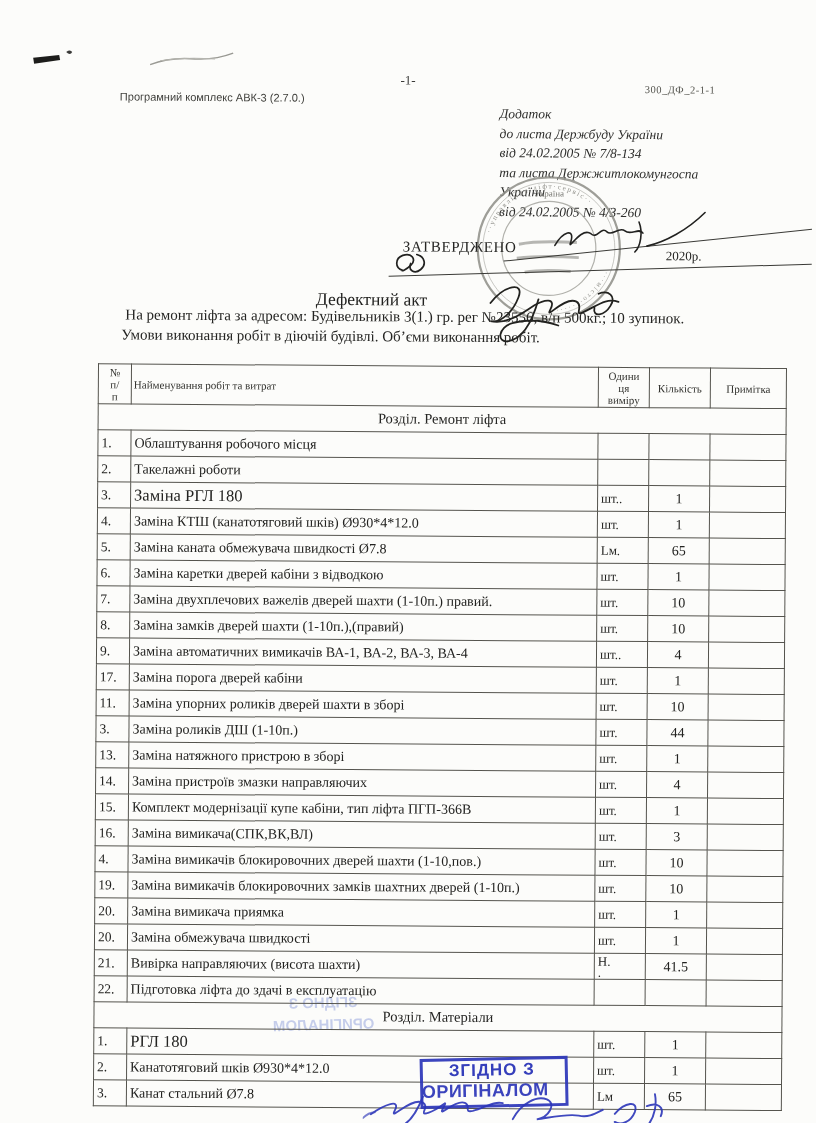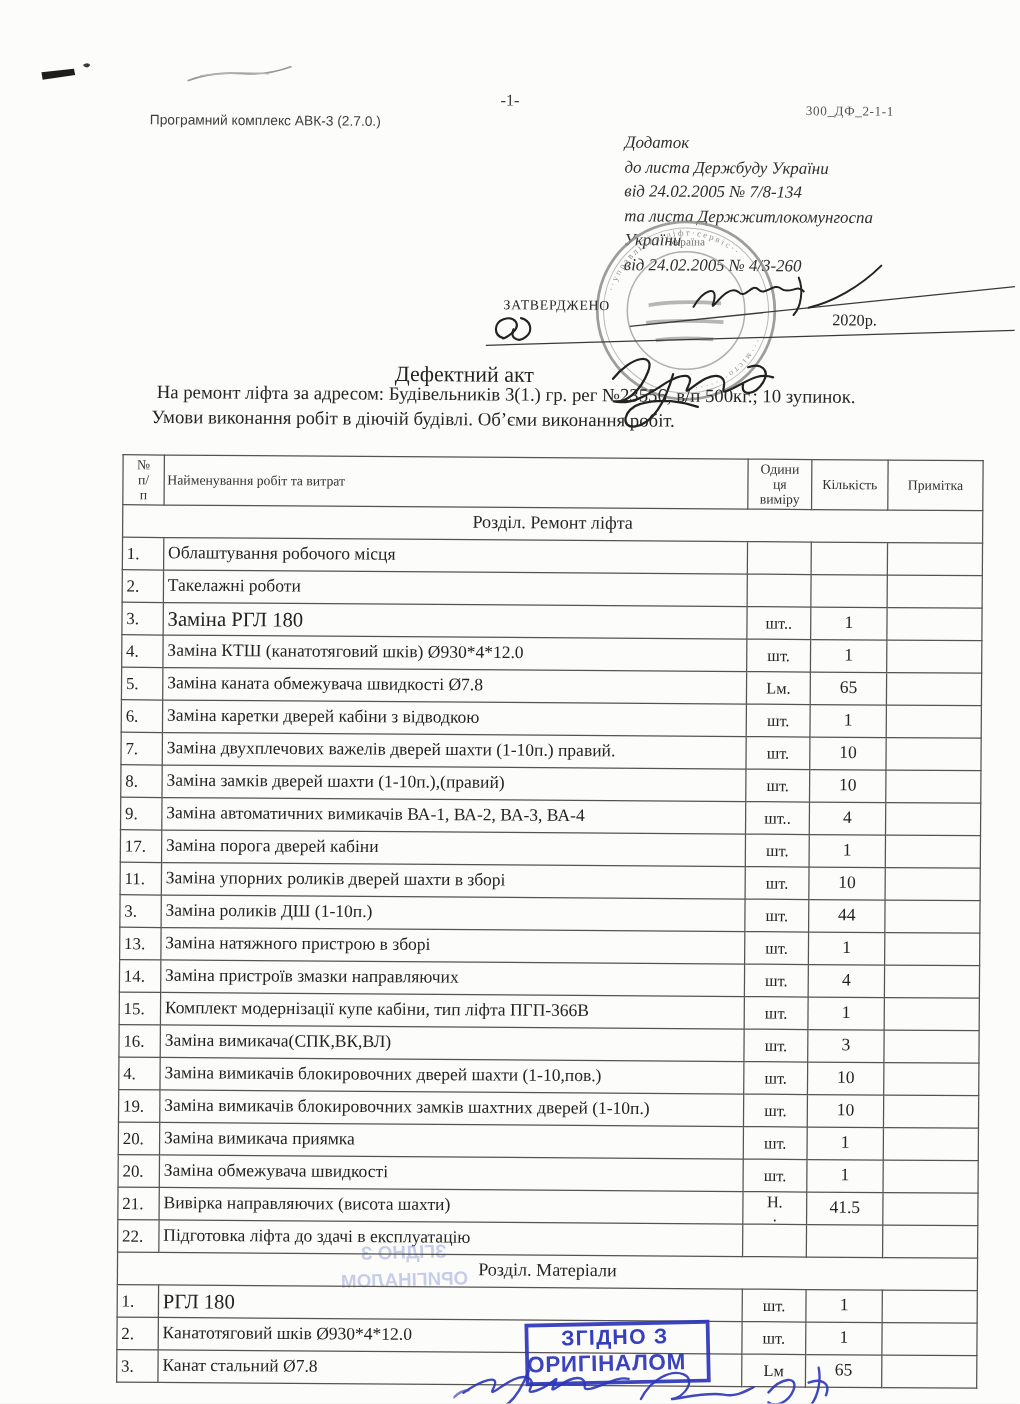--- a/index.html
+++ b/index.html
@@ -11,40 +11,40 @@
   .abs{position:absolute;}
   .serif{font-family:"Liberation Serif",serif;}
   .sans{font-family:"Liberation Sans",sans-serif;}
 
   .page-num{left:0;top:70px;width:816px;text-align:center;font-size:13px;color:#3a3a38;}
   .doc-code{left:560px;top:80px;width:240px;text-align:center;font-size:10.5px;color:#55554f;letter-spacing:.5px;}
   .prog-name{left:120px;top:90px;font-size:11px;color:#3f3f3b;}
 
   .annex{left:500px;top:101px;font-style:italic;font-size:13.5px;line-height:19.5px;color:#2e2e2c;white-space:pre-line;}
 
-  .approve-label{left:404px;top:236px;font-size:11px;letter-spacing:.6px;color:#262624;}
+  .approve-label{left:404px;top:236px;font-size:15px;letter-spacing:.6px;color:#262624;}
   .year-label{left:667px;top:244px;font-size:13px;color:#262624;}
 
   .doc-title{left:0;top:287px;width:746px;text-align:center;font-size:17.5px;color:#222220;}
   .intro1{left:127px;top:306px;width:660px;font-size:15px;color:#252523;}
   .intro2{left:123px;top:326px;width:660px;font-size:15px;color:#252523;}
 
   
   .tbl-wrap{left:100px;top:363px;width:688px;}
   table.wt{border-collapse:collapse;table-layout:fixed;width:688px;
            font-size:14px;color:#232321;}
   table.wt td,table.wt th{border:1px solid #55544e;overflow:hidden;}
   table.wt th{font-weight:normal;font-size:11px;line-height:12px;height:37px;
               padding:1px 2px;vertical-align:middle;white-space:pre-line;color:#33332f;}
   th.h-name{text-align:left;padding-left:6px;}
   .section-row td{height:24px;text-align:center;font-size:14.5px;color:#262624;}
   table.wt td{height:25px;padding:0 3px;}
   td.c-num{text-align:left;padding-left:4px;font-size:13.5px;}
   td.c-name{text-align:left;padding-left:6px;}
-  td.c-unit{text-align:center;font-size:13px;white-space:pre-line;line-height:11px;}
+  td.c-unit{text-align:left;font-size:13px;white-space:pre-line;line-height:11px;}
   td.c-qty{text-align:center;font-size:14px;}
   tr.big td.c-name{font-size:16.5px;}
 
   col.c1{width:33px;} col.c2{width:467px;} col.c3{width:51px;}
   col.c4{width:61px;} col.c5{width:76px;}
 
   
   .round-stamp{left:468px;top:163px;width:165px;height:165px;pointer-events:none;}
 
   

